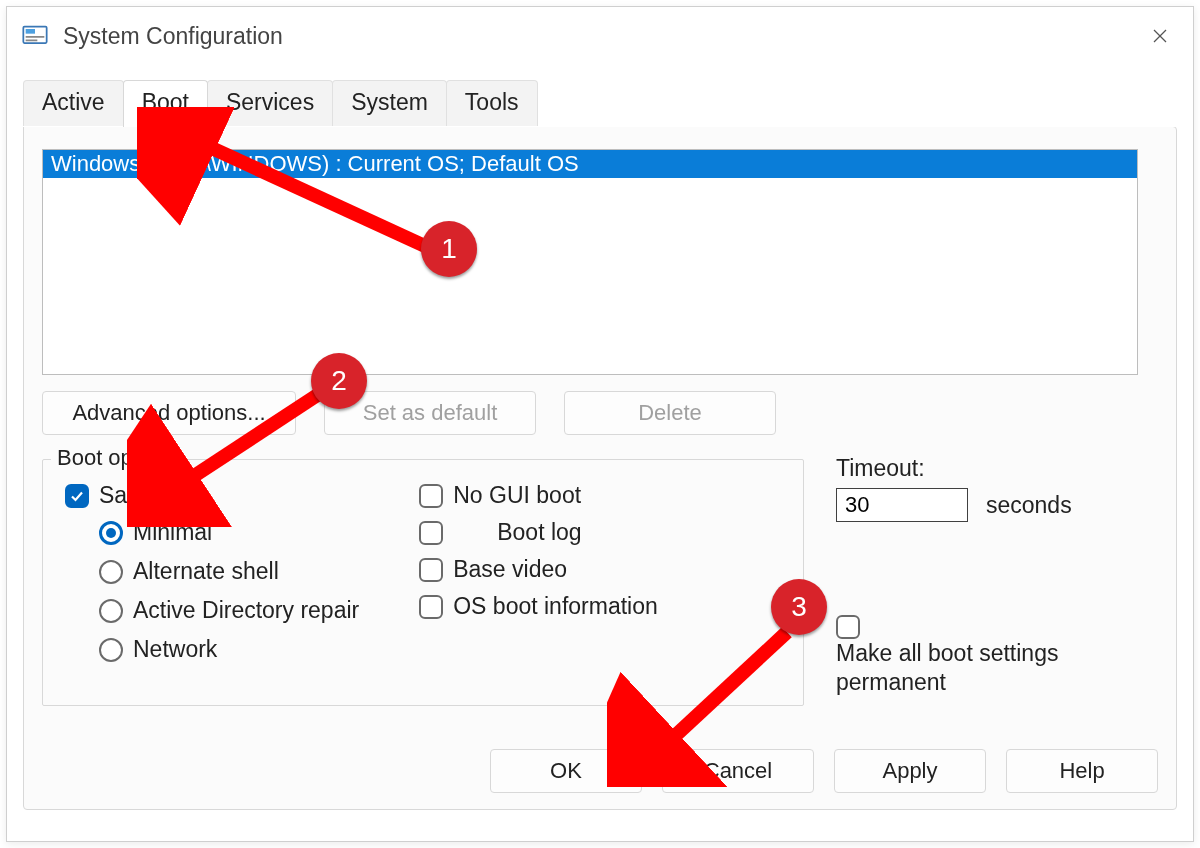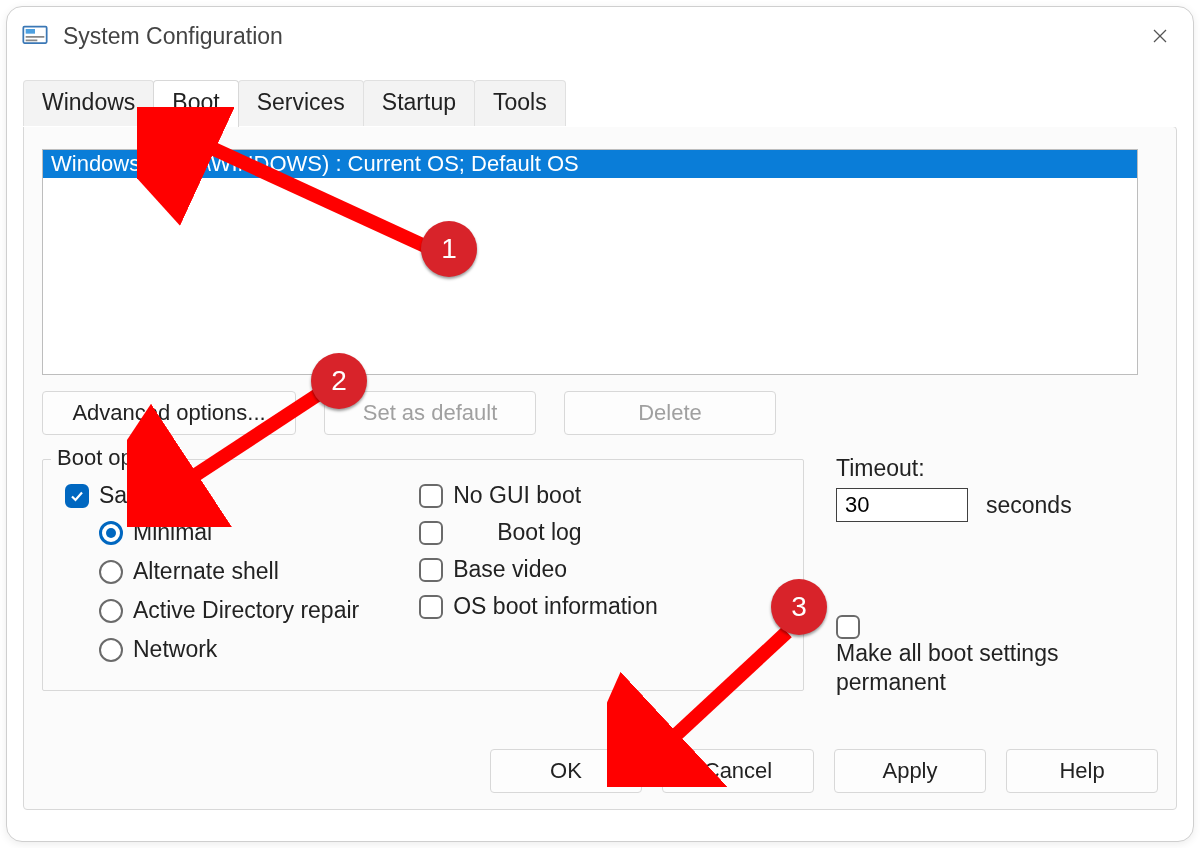--- a/index.html
+++ b/index.html
@@ -1,19 +1,19 @@
 <!DOCTYPE html>
 <html><head>
 <meta charset="utf-8">
 <style>
   * { box-sizing: border-box; font-family: 'Segoe UI', Tahoma, sans-serif; }
   body { margin: 0; background: #fff; width: 1200px; height: 848px; overflow: hidden; }
 
   .window {
-    width: 1188px; height: 836px; margin: 6px; border: 1px solid #cfcfcf; border-radius: 16px;
+    width: 1188px; height: 836px; margin: 6px; border: 1px solid #cfcfcf; border-radius: 0;
     background: #fff; box-shadow: 0 2px 8px rgba(0,0,0,0.08); position: relative;
   }
 
   .titlebar { display: flex; align-items: center; padding: 6px 10px 0 14px; height: 52px; }
   .titlebar .icon { width: 28px; height: 28px; margin-right: 14px; display: flex; align-items: center; justify-content: center; }
   .titlebar .title { font-size: 23px; color: #444; flex: 1; }
   .close-btn { width: 46px; height: 30px; display: flex; align-items: center; justify-content: center; cursor: default; color: #555; }
   .close-btn svg { width: 16px; height: 16px; }
 
   .body { padding: 20px 16px 16px 16px; position: relative; }
@@ -27,21 +27,21 @@
   .os-list { border: 1px solid #bdbdbd; background: #fff; width: 1096px; height: 226px; margin-bottom: 16px; }
   .os-item { background: #0a7dd8; color: #fff; font-size: 22px; padding: 1px 8px; }
 
   .btn-row { display: flex; gap: 28px; margin-bottom: 24px; }
   .btn { border: 1px solid #d8d8d8; background: #fdfdfd; border-radius: 4px; font-size: 22px; color: #222; height: 44px; display: inline-flex; align-items: center; justify-content: center; cursor: default; }
   .btn.disabled { color: #a0a0a0; }
   .btn.adv { width: 254px; }
   .btn.mid { width: 212px; }
   .btn.ftr { width: 152px; }
 
-  .fieldset { border: 1px solid #d8d8d8; border-radius: 2px; padding: 22px 22px 15px 22px; width: 762px; position: relative; float: left; }
+  .fieldset { border: 1px solid #d8d8d8; border-radius: 2px; padding: 22px 22px 30px 22px; width: 762px; position: relative; float: left; }
   .fieldset .legend { position: absolute; top: -15px; left: 8px; background: #fbfbfb; padding: 0 6px; font-size: 22px; color: #222; }
 
   .options { display: flex; gap: 60px; }
   .col1 { padding-left: 0; }
   .col2 { padding-left: 0; }
 
   .checkbox-row { display: flex; align-items: center; font-size: 23px; color: #222; margin-bottom: 10px; }
   .cbox, .rbox { width: 24px; height: 24px; border: 2px solid #6a6a6a; border-radius: 6px; margin-right: 10px; background: #fff; display: inline-flex; align-items: center; justify-content: center; flex-shrink: 0; }
   .cbox.checked { background: #0067c0; border-color: #0067c0; color: #fff; }
   .cbox.checked svg { width: 16px; height: 16px; }
@@ -82,24 +82,24 @@
     <span class="close-btn">
       <svg viewBox="0 0 16 16">
           <line x1="2" y1="2" x2="14" y2="14" stroke="#555" stroke-width="1.3"></line>
           <line x1="14" y1="2" x2="2" y2="14" stroke="#555" stroke-width="1.3"></line>
         </svg>
     </span>
   </div>
 
   <div class="body">
     <div class="tabs">
-      <div class="tab">Windows</div>
+      <div class="tab">Active</div>
       <div class="tab active">Boot</div>
       <div class="tab">Services</div>
-      <div class="tab">Startup</div>
+      <div class="tab">System</div>
       <div class="tab">Tools</div>
     </div>
 
     <div class="panel">
 
       <div class="os-list">
         <div class="os-item">Windows 11 (C:\WINDOWS) : Current OS; Default OS</div>
       </div>
 
       <div class="btn-row">

